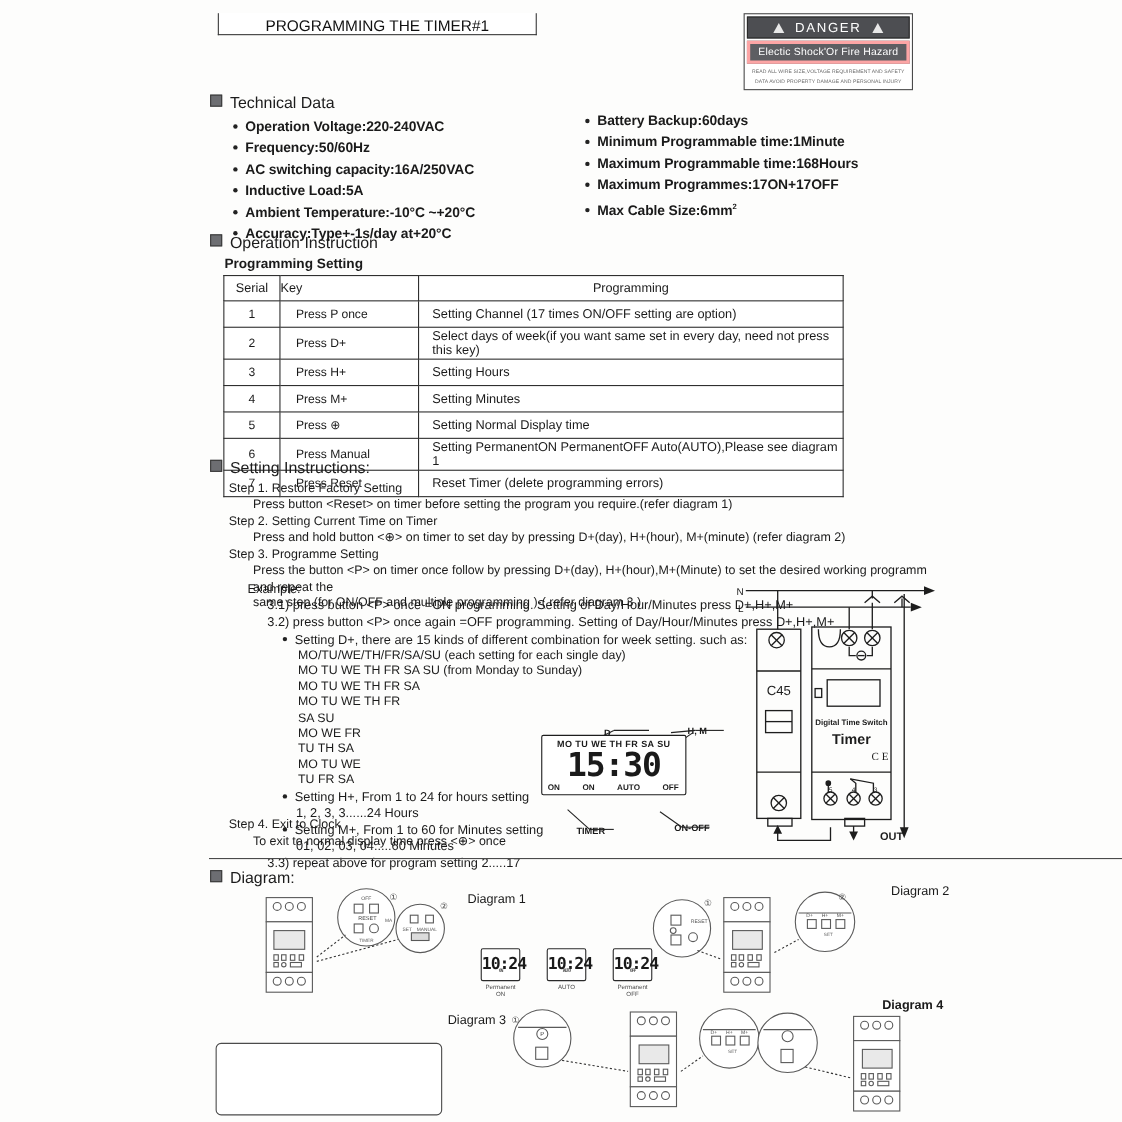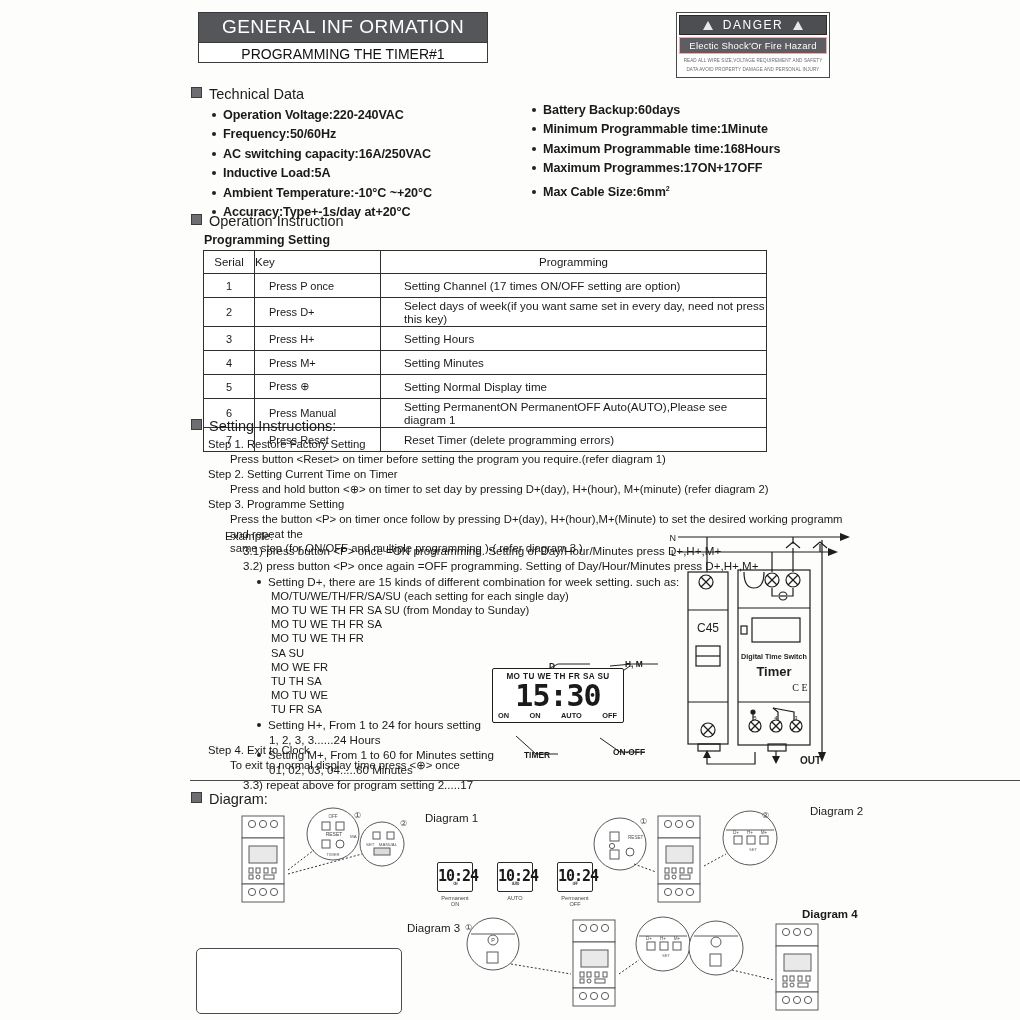--- a/index.html
+++ b/index.html
@@ -20,42 +20,42 @@
     font-size:19px;letter-spacing:.5px;padding:3px 0 4px;
     border:1px solid #3a3a3a;font-weight:400;
   }
   .hdr-sub{
     background:#fff;color:#111;text-align:center;
     font-size:14px;padding:3px 0 0;border:1px solid #3a3a3a;border-top:none;
   }
 
   .danger{position:absolute;left:676px;top:12px;width:148px;border:1px solid #4a4a4a;background:#fff;padding:2px;}
   .danger-top{background:#4d4e52;color:#fff;display:flex;align-items:center;justify-content:center;gap:10px;font-size:12px;letter-spacing:1.5px;padding:2px 16px;border:1px solid #2a2a2a;}
-  .danger-mid{background:#5d5e62;color:#fff;text-align:center;font-size:9.5px;padding:2px 0;margin-top:2px;border:1px solid #fca5a5;letter-spacing:.2px;}
+  .danger-mid{background:#5d5e62;color:#fff;text-align:center;font-size:9.5px;padding:2px 0;margin-top:2px;border:3px solid #fca5a5;letter-spacing:.2px;}
   .danger-fine{color:#6b6b6b;font-size:4.6px;text-align:center;line-height:1.9;padding:3px 2px 1px;letter-spacing:.1px;}
   .tri{display:inline-block;width:0;height:0;border-left:5px solid transparent;border-right:5px solid transparent;border-bottom:9px solid #e8e8e8;position:relative;}
 
   
   .sq{display:inline-block;width:9px;height:9px;background:#6d6e72;border:1px solid #3b3b3b;margin-right:7px;vertical-align:1px;}
   .sec-h{position:absolute;font-size:14.5px;color:#1c1c1c;}
 
   .bul{display:inline-block;width:4px;height:4px;border-radius:50%;background:#222;margin-right:7px;vertical-align:2px;}
 
   .td-item{font-size:12.6px;line-height:19.4px;white-space:nowrap;font-weight:600;letter-spacing:-.1px;}
   .col-l{position:absolute;left:212px;top:106px;}
   .col-r{position:absolute;left:532px;top:101px;}
   sup{font-size:7px;vertical-align:super;}
 
   
   table.pg{position:absolute;left:203px;top:250px;width:564px;border-collapse:collapse;background:#fff;}
   table.pg td,table.pg th{border:1px solid #2f2f2f;font-weight:400;}
   table.pg th{font-size:11.5px;padding:5px 0;}
   .c-ser{width:48px;text-align:center;font-size:11px;}
   .c-key{width:110px;font-size:11px;padding-left:14px;margin-top:32px;}
-  .c-prg{font-size:11.6px;padding-left:23px;}
+  .c-prg{font-size:11.6px;padding-left:12px;}
   table.pg tbody td{height:21px;}
   .sub-lbl{position:absolute;left:204px;top:233px;font-size:12.4px;font-weight:600;}
 
   
   .steps{position:absolute;left:208px;top:436px;width:650px;font-size:11.3px;line-height:14.6px;}
   .stp{margin-top:1px;}
   .stp-b{padding-left:22px;}
   .ex{position:absolute;left:225px;top:528px;font-size:11.6px;line-height:15.2px;width:620px;}
   .ex-n{padding-left:18px;}
   .days{padding-left:46px;line-height:14.2px;font-size:11.2px;}
@@ -86,21 +86,20 @@
   .mini-lcd .inner-tag{font-size:4.4px;text-align:center;margin-top:-4px;color:#555;}
 
   svg{display:block;overflow:visible;}
 </style>
 </head>
 <body>
 
 <div class="page">
 
   <div class="hdr">
-    <div class="hdr-main">GENERAL INF ORMATION</div>
     <div class="hdr-sub">PROGRAMMING THE TIMER#1</div>
   </div>
 
   <div class="danger">
     <div class="danger-top">
       <span class="tri"></span>
       <span>DANGER</span>
       <span class="tri"></span>
     </div>
     <div class="danger-mid">Electic  Shock'Or Fire  Hazard</div>

